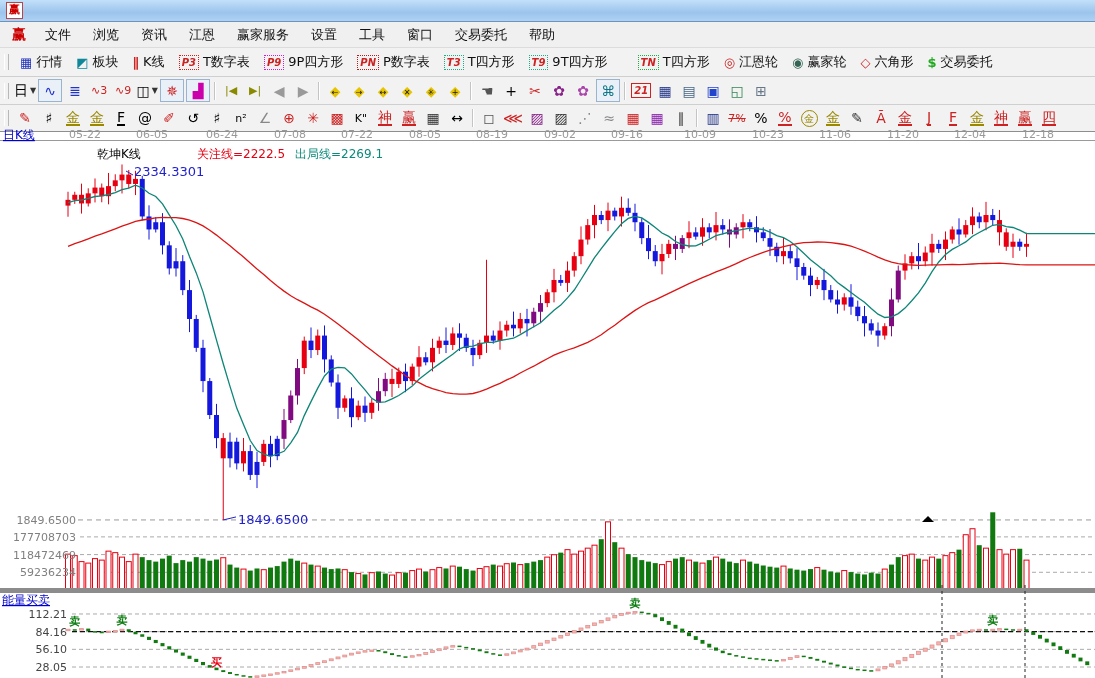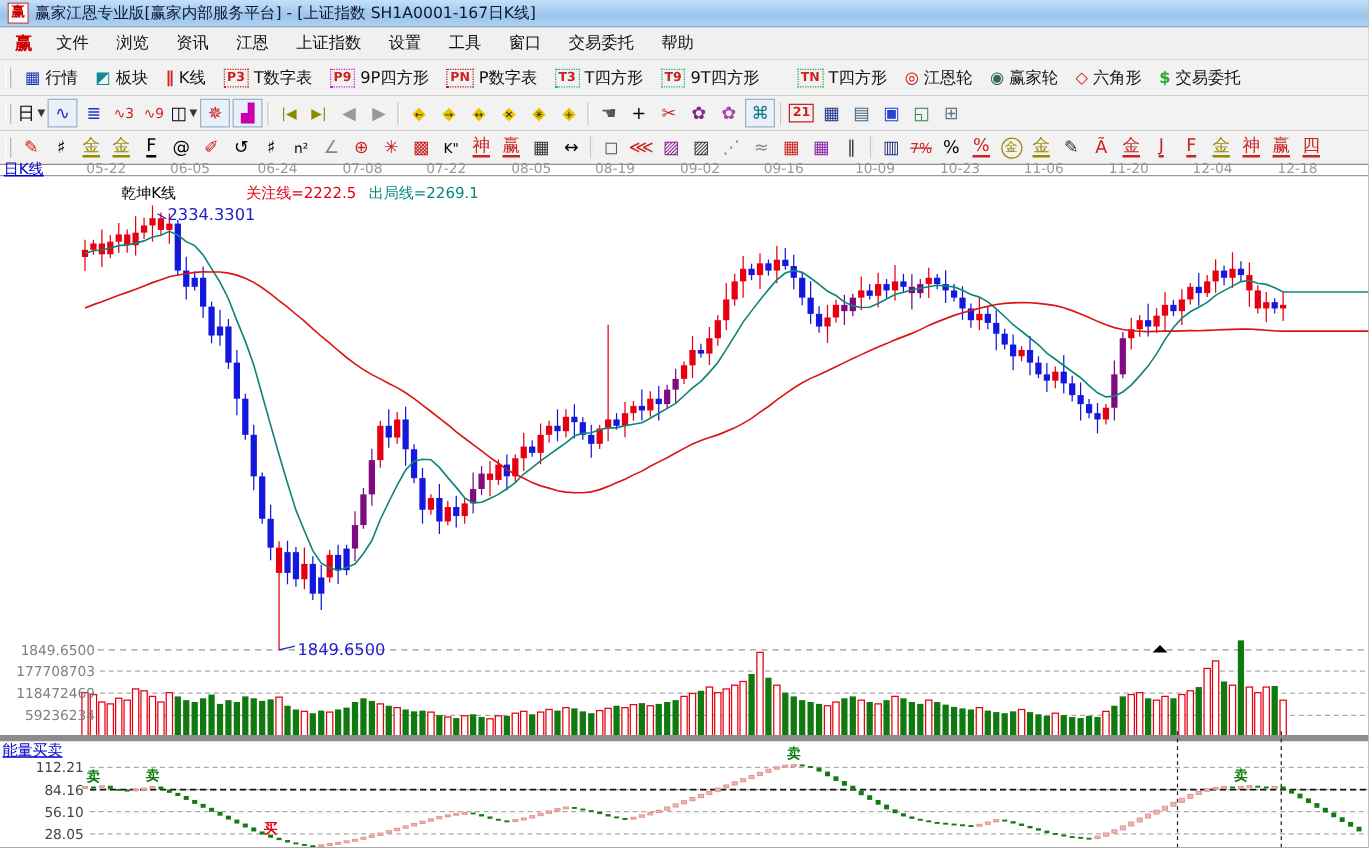--- a/index.html
+++ b/index.html
@@ -24,47 +24,46 @@
   .tbarC{height:26px;border-bottom:1px solid #8e8e8e;}
   .handle{width:3px;height:16px;border-left:1px solid #fff;border-right:1px solid #b8b8b8;
     margin:0 4px 0 1px;}
   .sep{width:1px;height:18px;background:#c4c4c4;border-right:1px solid #fff;margin:0 3px;}
   .tb-item{display:flex;align-items:center;gap:4px;padding:0 7px;height:24px;cursor:default;}
   .ibox{position:relative;min-width:22px;height:21px;display:flex;align-items:center;
     justify-content:center;font-size:14px;margin:0 1px;cursor:default;}
   .ibox.box{border:1px solid #9ab4d0;background:#eaf0f8;}
   .ibox .ov{position:absolute;font-size:8px;color:#111;left:0;right:0;top:55%;transform:translateY(-50%);
     text-align:center;pointer-events:none;}
-  .ibadge{font-size:10px;font-weight:bold;padding:0 2px;line-height:13px;}
+  .ibadge{font-size:10px;font-weight:bold;padding:0 2px;line-height:13px;font-style:italic;}
   .glY{display:inline-block;}
   .u{border-bottom:2px solid currentColor;line-height:1;}
   .circ{border:1.5px solid currentColor;border-radius:50%;width:15px;height:15px;
     line-height:15px;text-align:center;font-size:10px;}
   .strike{text-decoration:line-through;}
   .caret{font-size:8px;color:#333;margin-left:2px;}
   svg text{font-family:"DejaVu Sans","Liberation Sans",sans-serif;}
   .chartwrap{position:absolute;left:0;top:127px;width:1095px;height:551px;}
 </style>
 </head>
 <body>
 <div class="app">
 
 <div class="titlebar">
   <span class="tlogo">赢</span>
-  <span>赢家江恩专业版[赢家内部服务平台] - [上证指数  SH1A0001-167日K线]</span>
 </div>
 
 <div class="menubar">
   <span class="mlogo">赢</span>
   <span id="menu-items" style="display:flex;">
         <span class="menu-item">文件</span>
         <span class="menu-item">浏览</span>
         <span class="menu-item">资讯</span>
         <span class="menu-item">江恩</span>
-        <span class="menu-item">上证指数</span>
+        <span class="menu-item">赢家服务</span>
         <span class="menu-item">设置</span>
         <span class="menu-item">工具</span>
         <span class="menu-item">窗口</span>
         <span class="menu-item">交易委托</span>
         <span class="menu-item">帮助</span>
       </span>
 </div>
 
 <div class="tbar tbarA">
   <span class="handle"></span>

